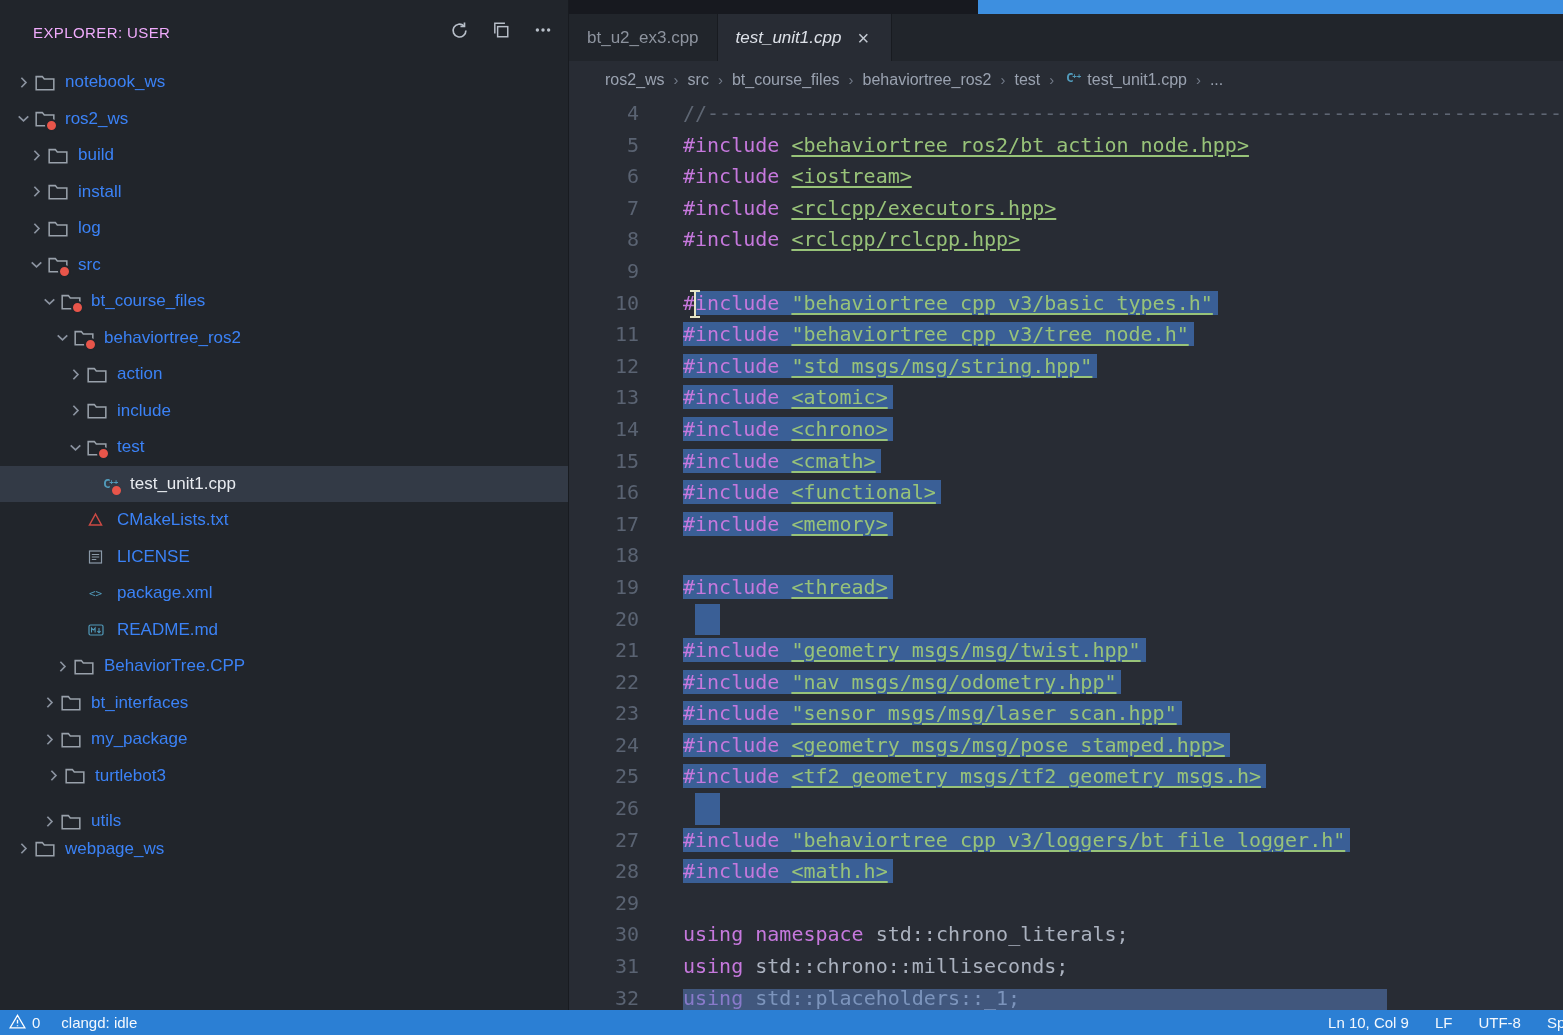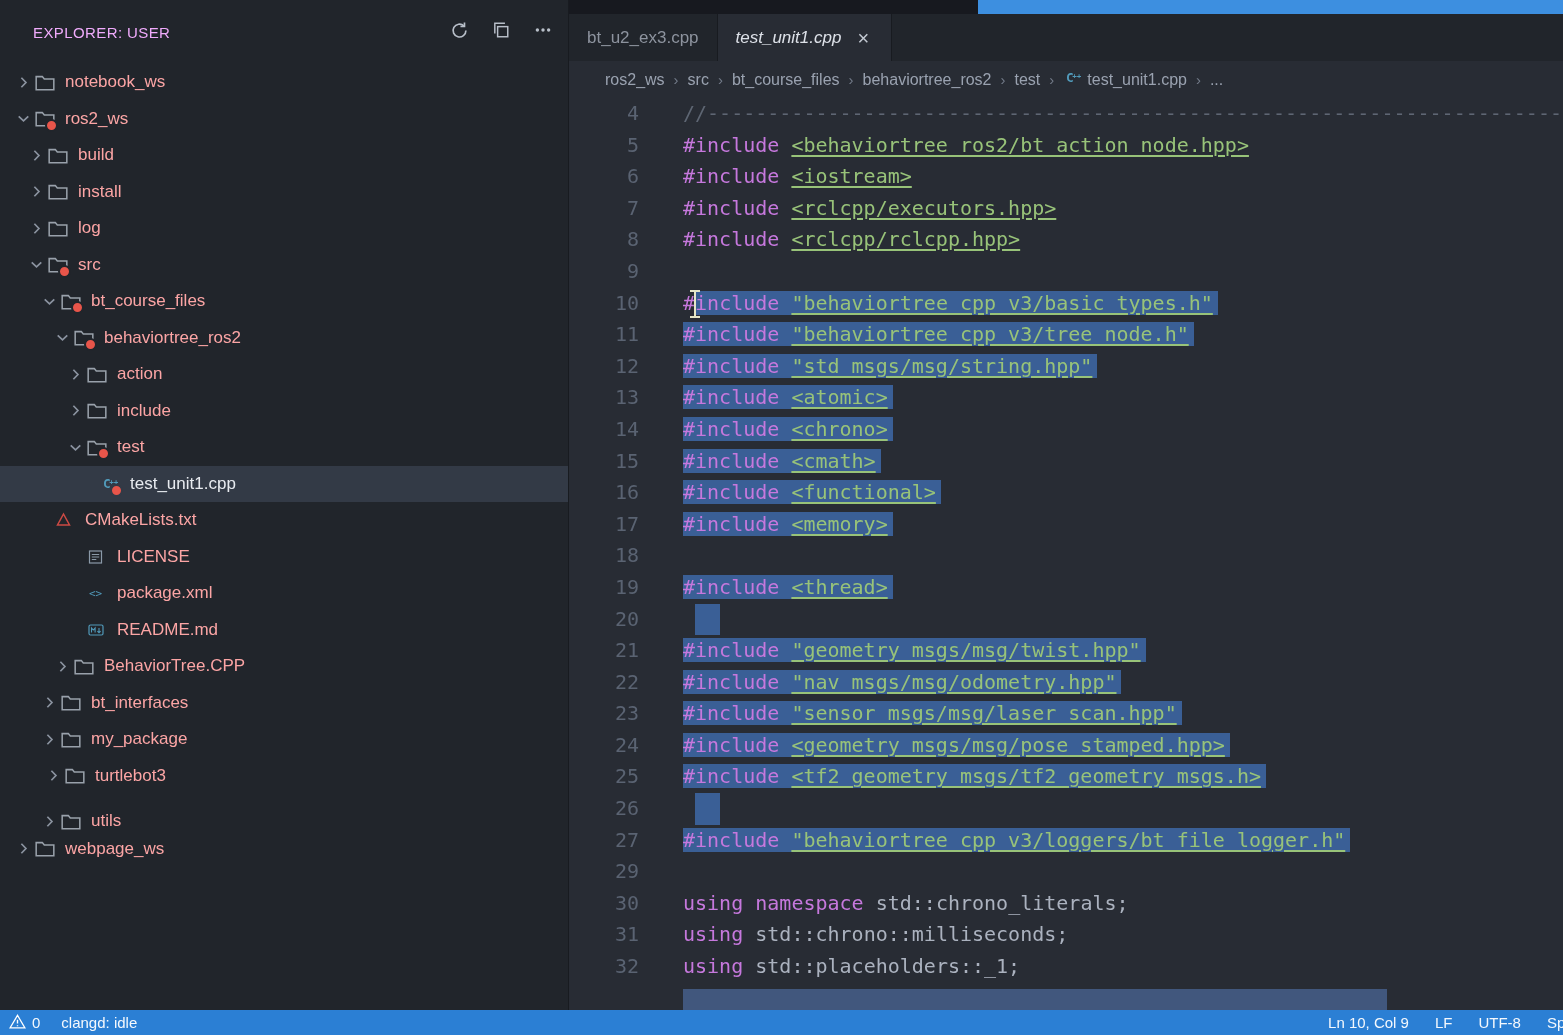--- a/index.html
+++ b/index.html
@@ -8,21 +8,21 @@
     background:#282c34;font-family:"Liberation Sans",sans-serif;
     -webkit-font-smoothing:antialiased;
   }
   
   .sidebar{position:absolute;left:0;top:0;width:568px;height:1010px;background:#21252b;}
   .sb-header{display:flex;align-items:center;height:64px;padding:0 10px 0 33px;}
   .sb-title{flex:1;font-size:15px;color:#f0abfc;letter-spacing:.4px;}
   .sb-actions{display:flex;gap:12px;align-items:center;}
   .sb-action{width:30px;height:30px;display:flex;align-items:center;justify-content:center;cursor:pointer;border-radius:4px;}
   .tree{position:absolute;top:64px;left:0;right:0;}
-  .trow{height:36.5px;display:flex;align-items:center;font-size:17px;color:#fca5a5;cursor:pointer;white-space:nowrap;}
+  .trow{height:36.5px;display:flex;align-items:center;font-size:17px;color:#3b82f6;cursor:pointer;white-space:nowrap;}
   .trow.selected{background:#333a46;color:#e8ebf0;}
   .chev{width:19px;height:19px;flex:none;display:flex;align-items:center;justify-content:center;}
   .file-indent{width:19px;flex:none;}
   .ticon{width:22px;height:18px;flex:none;margin:0 8px 0 2px;position:relative;display:flex;align-items:center;}
   .dot{position:absolute;right:-1px;bottom:-4px;width:9px;height:9px;border-radius:50%;background:var(--dot);border:2px solid #21252b;}
   .trow.selected .dot{border-color:#333a46;}
   
   .editor{position:absolute;left:568px;top:0;right:0;height:1010px;background:#282c34;border-left:1px solid #181b20;}
   .topstrip{height:14px;background:#17191f;position:relative;}
   .top-accent{position:absolute;right:0;top:0;height:14px;width:585px;background:var(--accent);}
@@ -237,21 +237,21 @@
         <span class="file-indent"></span>
         <span class="ticon">
           <svg width="18" height="17" viewBox="0 0 16 16">
             <text x="6" y="12.5" font-size="12" font-family="DejaVu Sans Mono,monospace" font-weight="bold" fill="#519aba" text-anchor="middle">C</text>
             <text x="12.5" y="9" font-size="7.5" font-weight="bold" fill="#519aba" text-anchor="middle">++</text>
           </svg>
           <span class="dot"></span>
         </span>
         <span>test_unit1.cpp</span>
       </div>
-      <div class="trow" style="padding-left: 34px;">
+      <div class="trow" style="padding-left: 66px;">
         <span class="file-indent"></span>
         <span class="ticon">
           <svg width="17" height="16" viewBox="0 0 16 16">
             <path d="M8 2l6 11H2z" fill="none" stroke="#cc4a44" stroke-width="1.5"></path>
           </svg>
         </span>
         <span>CMakeLists.txt</span>
       </div>
       <div class="trow" style="padding-left: 66px;">
         <span class="file-indent"></span>
@@ -428,20 +428,21 @@
         <div class="cline"><span class="lnum">18</span></div>
         <div class="cline"><span class="lnum">19</span><span class="ltext"><span class="sel"><span class="tk-kw">#include</span><span class="tk-pl"> </span><span class="tk-inc">&lt;thread&gt;</span></span></span></div>
         <div class="cline"><span class="lnum">20</span><span class="ltext"><span class="selblock"></span></span></div>
         <div class="cline"><span class="lnum">21</span><span class="ltext"><span class="sel"><span class="tk-kw">#include</span><span class="tk-pl"> </span><span class="tk-str">"geometry_msgs/msg/twist.hpp"</span></span></span></div>
         <div class="cline"><span class="lnum">22</span><span class="ltext"><span class="sel"><span class="tk-kw">#include</span><span class="tk-pl"> </span><span class="tk-str">"nav_msgs/msg/odometry.hpp"</span></span></span></div>
         <div class="cline"><span class="lnum">23</span><span class="ltext"><span class="sel"><span class="tk-kw">#include</span><span class="tk-pl"> </span><span class="tk-str">"sensor_msgs/msg/laser_scan.hpp"</span></span></span></div>
         <div class="cline"><span class="lnum">24</span><span class="ltext"><span class="sel"><span class="tk-kw">#include</span><span class="tk-pl"> </span><span class="tk-inc">&lt;geometry_msgs/msg/pose_stamped.hpp&gt;</span></span></span></div>
         <div class="cline"><span class="lnum">25</span><span class="ltext"><span class="sel"><span class="tk-kw">#include</span><span class="tk-pl"> </span><span class="tk-inc">&lt;tf2_geometry_msgs/tf2_geometry_msgs.h&gt;</span></span></span></div>
         <div class="cline"><span class="lnum">26</span><span class="ltext"><span class="selblock"></span></span></div>
         <div class="cline"><span class="lnum">27</span><span class="ltext"><span class="sel"><span class="tk-kw">#include</span><span class="tk-pl"> </span><span class="tk-str">"behaviortree_cpp_v3/loggers/bt_file_logger.h"</span></span></span></div>
+        <div class="cline"><span class="lnum">28</span><span class="ltext"><span class="sel"><span class="tk-kw">#include</span><span class="tk-pl"> </span><span class="tk-inc">&lt;math.h&gt;</span></span></span></div>
         <div class="cline"><span class="lnum">29</span><span class="ltext"></span></div>
         <div class="cline"><span class="lnum">30</span><span class="ltext"><span class="tk-kw">using</span><span class="tk-pl"> </span><span class="tk-kw">namespace</span><span class="tk-pl"> std::chrono_literals;</span></span></div>
         <div class="cline"><span class="lnum">31</span><span class="ltext"><span class="tk-kw">using</span><span class="tk-pl"> std::chrono::milliseconds;</span></span></div>
         <div class="cline"><span class="lnum">32</span><span class="ltext"><span class="tk-kw">using</span><span class="tk-pl"> std::placeholders::_1;</span></span></div>
       </div>
     <div class="ibeam"></div>
     <div class="hscroll"></div>
   </div>
 </div>
 

